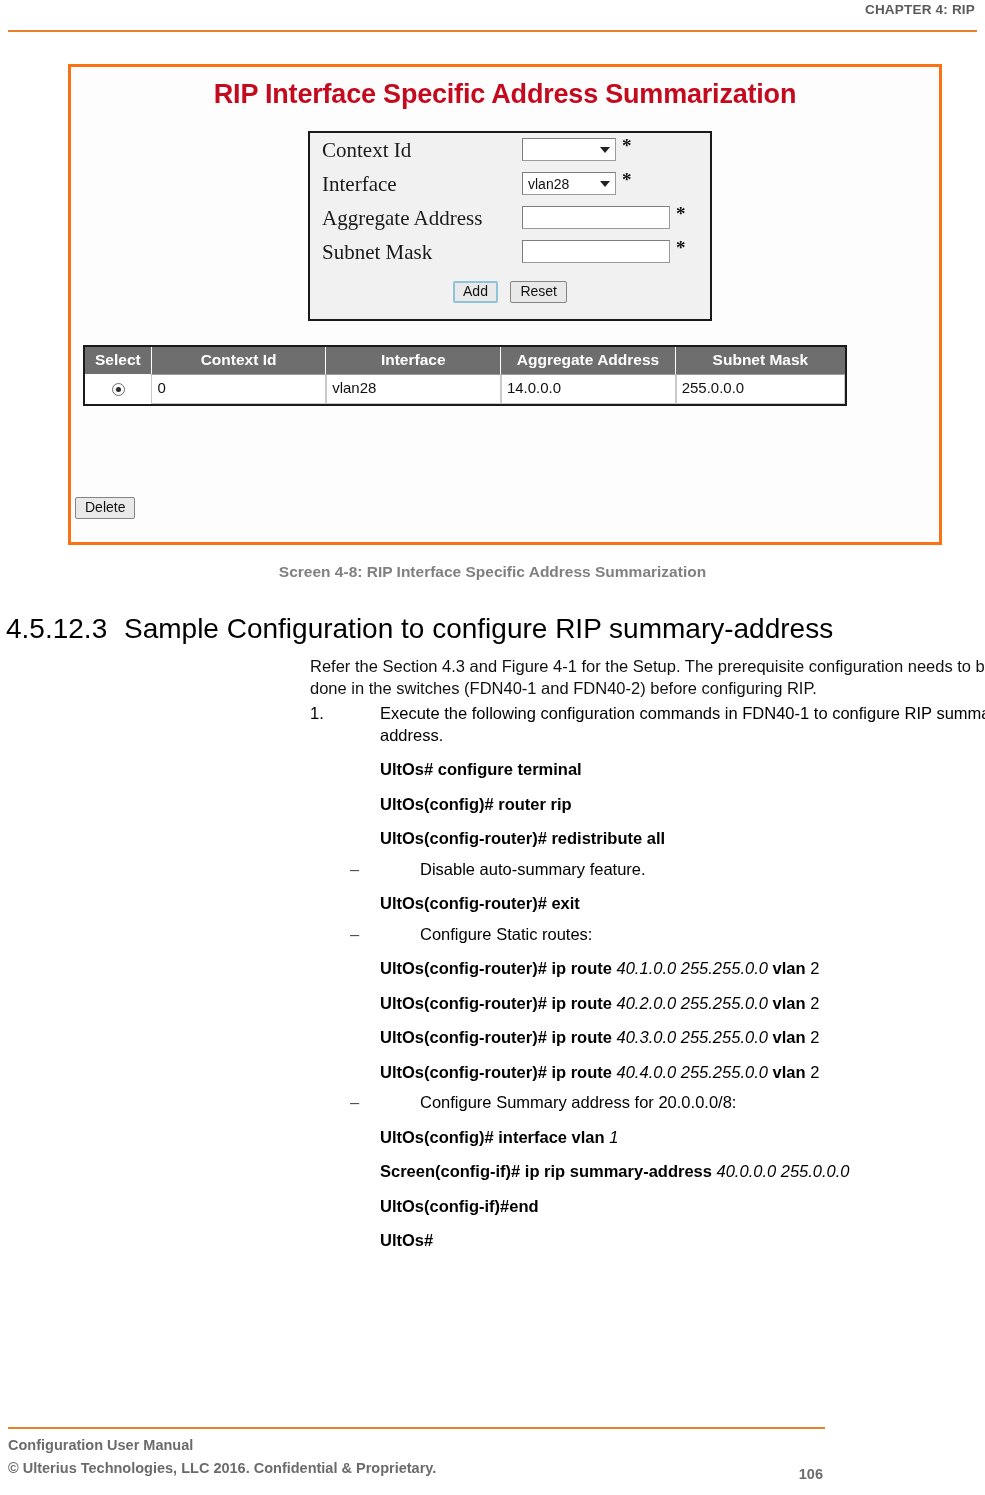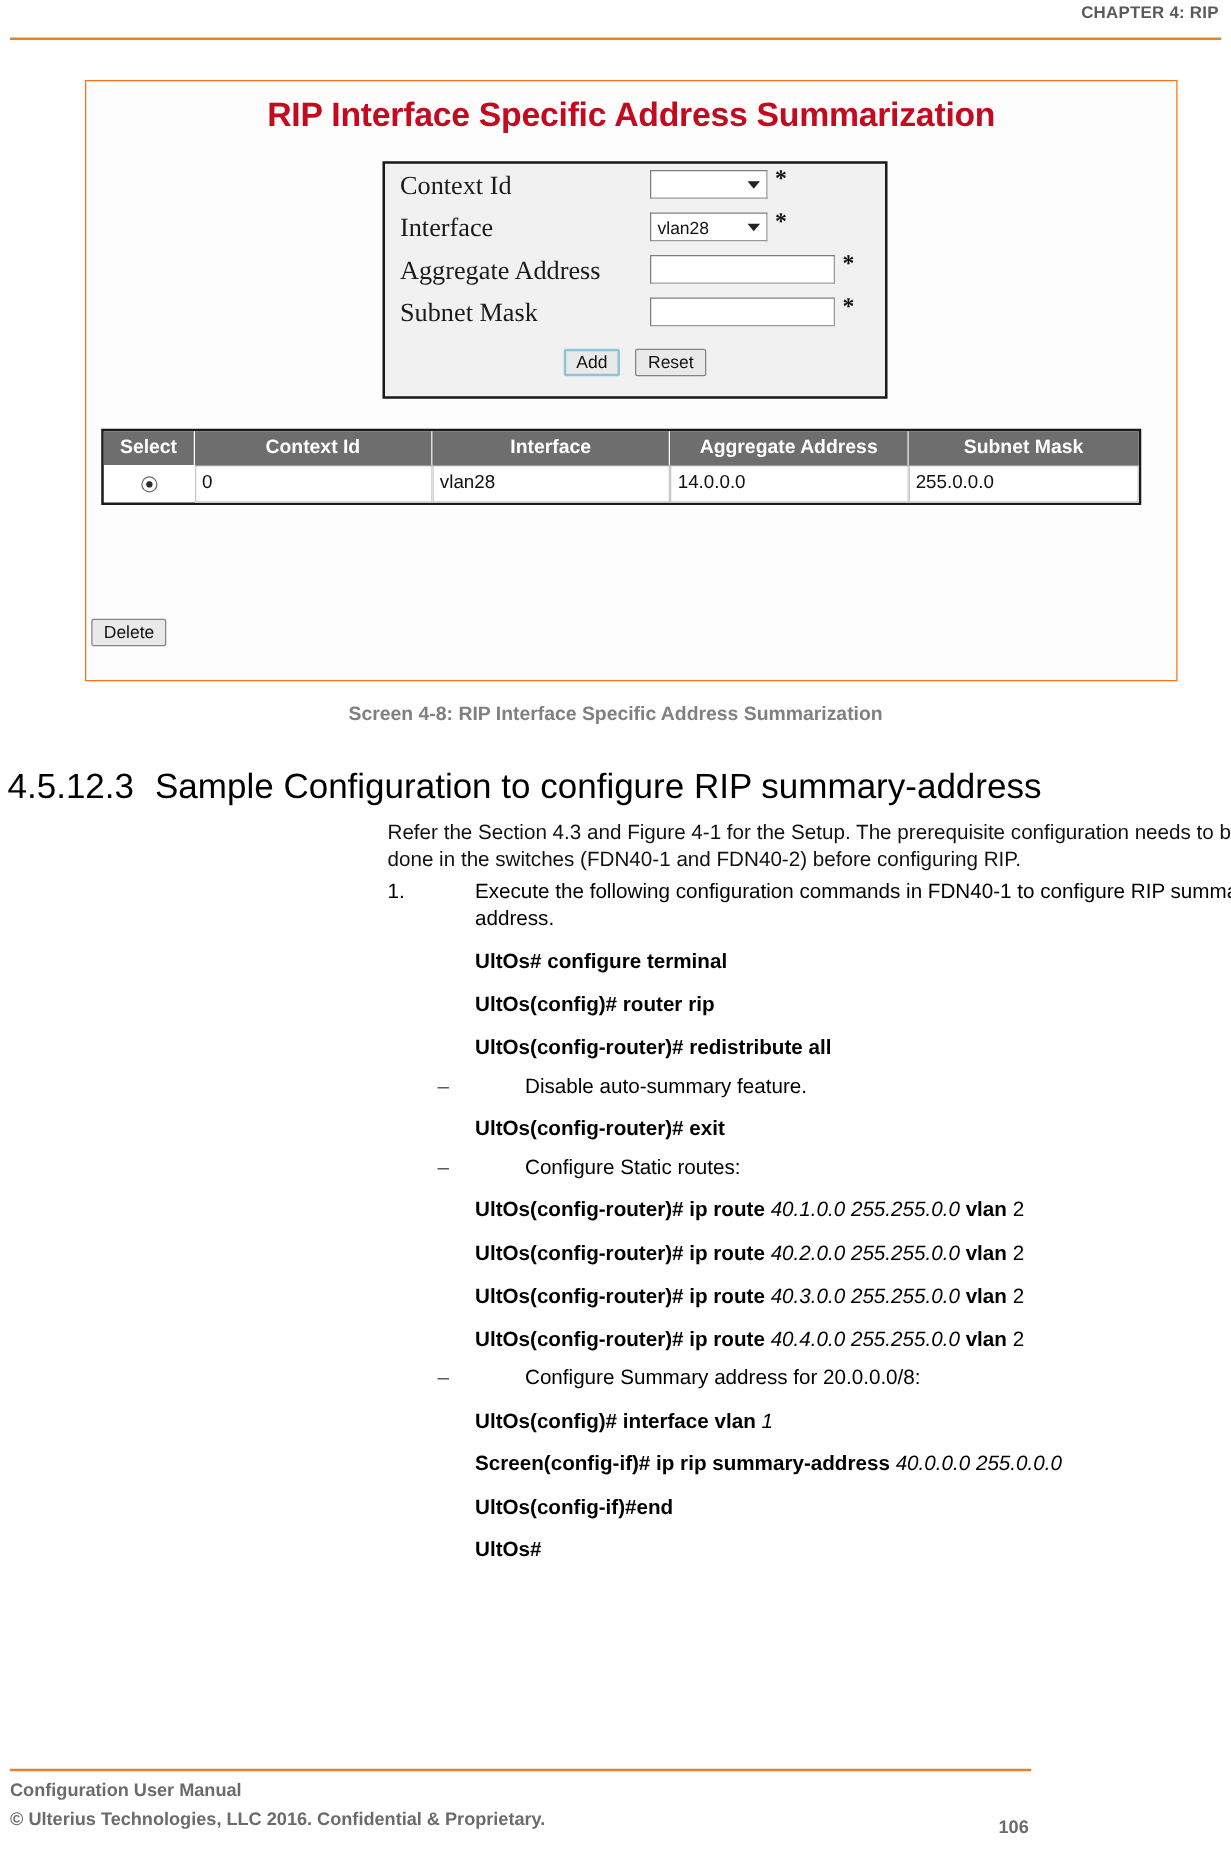--- a/index.html
+++ b/index.html
@@ -42,21 +42,21 @@
   }
   .rule-header { top: 30px; }
 
   
   .figure-box {
     position: absolute;
     left: 68px;
     top: 64px;
     width: 874px;
     height: 481px;
-    border: 1px solid #f97316;
+    border: 3px solid #f97316;
     background: #fdfdfd;
     box-sizing: border-box;
   }
   .fig-title {
     position: absolute;
     top: 12px;
     left: 0;
     width: 100%;
     text-align: center;
     font-family: "Liberation Sans", sans-serif;
@@ -155,21 +155,21 @@
   .btn-primary {
     border: 2px solid #8fc4d8;
     padding: 1px 8px 2px 8px;
   }
 
   
   .res-table {
     position: absolute;
     left: 12px;
     top: 278px;
-    width: 832px;
+    width: 764px;
     border: 2px solid #1a1a1a;
     background: #ffffff;
     box-sizing: border-box;
   }
   .res-row { display: flex; }
   .res-head .res-cell {
     background: #6e6e6e;
     color: #ffffff;
     font-weight: bold;
     font-size: 15.5px;
@@ -303,21 +303,21 @@
     white-space: nowrap;
   }
   .cmd b { font-weight: bold; }
   .cmd i { font-style: italic; font-weight: normal; }
   .cmd .plain { font-weight: normal; }
 
   
   .page-footer {
     position: absolute;
     left: 0;
-    bottom: 12px;
+    bottom: 0;
     width: 833px;
     height: 80px;
   }
   .rule-footer { top: 12px; }
   .footer-line1, .footer-line2 {
     position: absolute;
     left: 8px;
     font-size: 14.5px;
     font-weight: bold;
     color: #6b6b6b;

